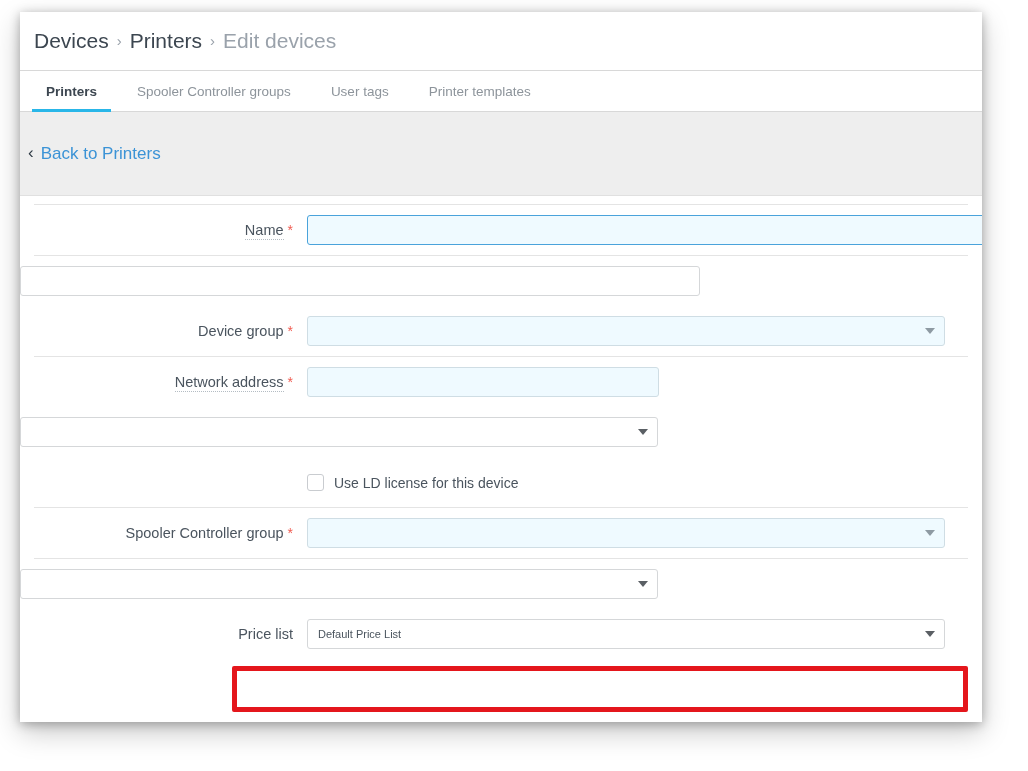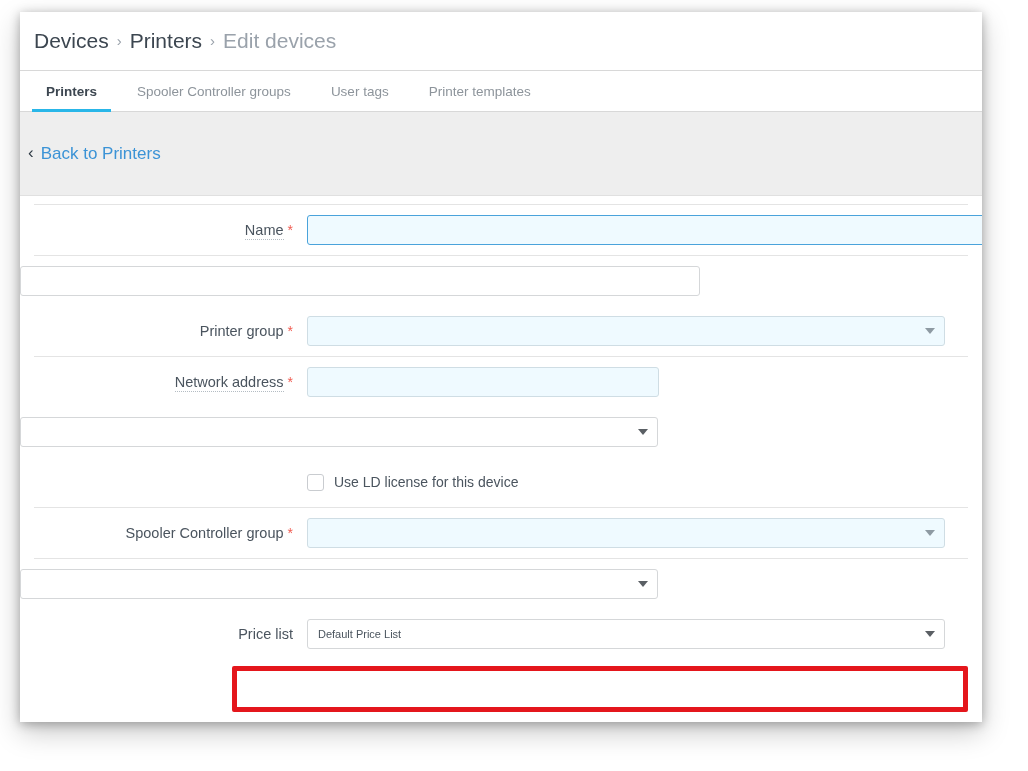--- a/index.html
+++ b/index.html
@@ -183,21 +183,21 @@
     border-left: 5px solid transparent;
     border-right: 5px solid transparent;
     border-top: 6px solid #5a5f64;
   }
   .sel.blue .arrow { border-top-color: #8e9aa3; }
 
   .w-wide  { width: 680px; }   
   .w-640   { width: 638px; }
   .w-350   { width: 352px; }
 
-  .chk-row { display: flex; align-items: center; gap: 10px; }
+  .chk-row { display: flex; align-items: flex-end; gap: 10px; }
   .chkbox {
     width: 17px; height: 17px;
     border: 1px solid #c9ccd0;
     border-radius: 3px;
     background: #fff;
   }
   .chk-label { font-size: 14px; color: #4a545e; }
 
   
   .annot {
@@ -257,21 +257,21 @@
       <div class="hr"></div>
 
       <div class="row">
         <div class="field">
           <div class="inp w-wide" placeholder=""></div>
         </div>
       </div>
 
       <div class="row">
         <div class="label">
-          <span class="txt">Printer group</span><span class="req">*</span>
+          <span class="txt">Device group</span><span class="req">*</span>
         </div>
         <div class="field">
           <div class="sel blue w-640">
             <span></span>
             <span class="arrow"></span>
           </div>
         </div>
       </div>
 
       <div class="hr"></div>

